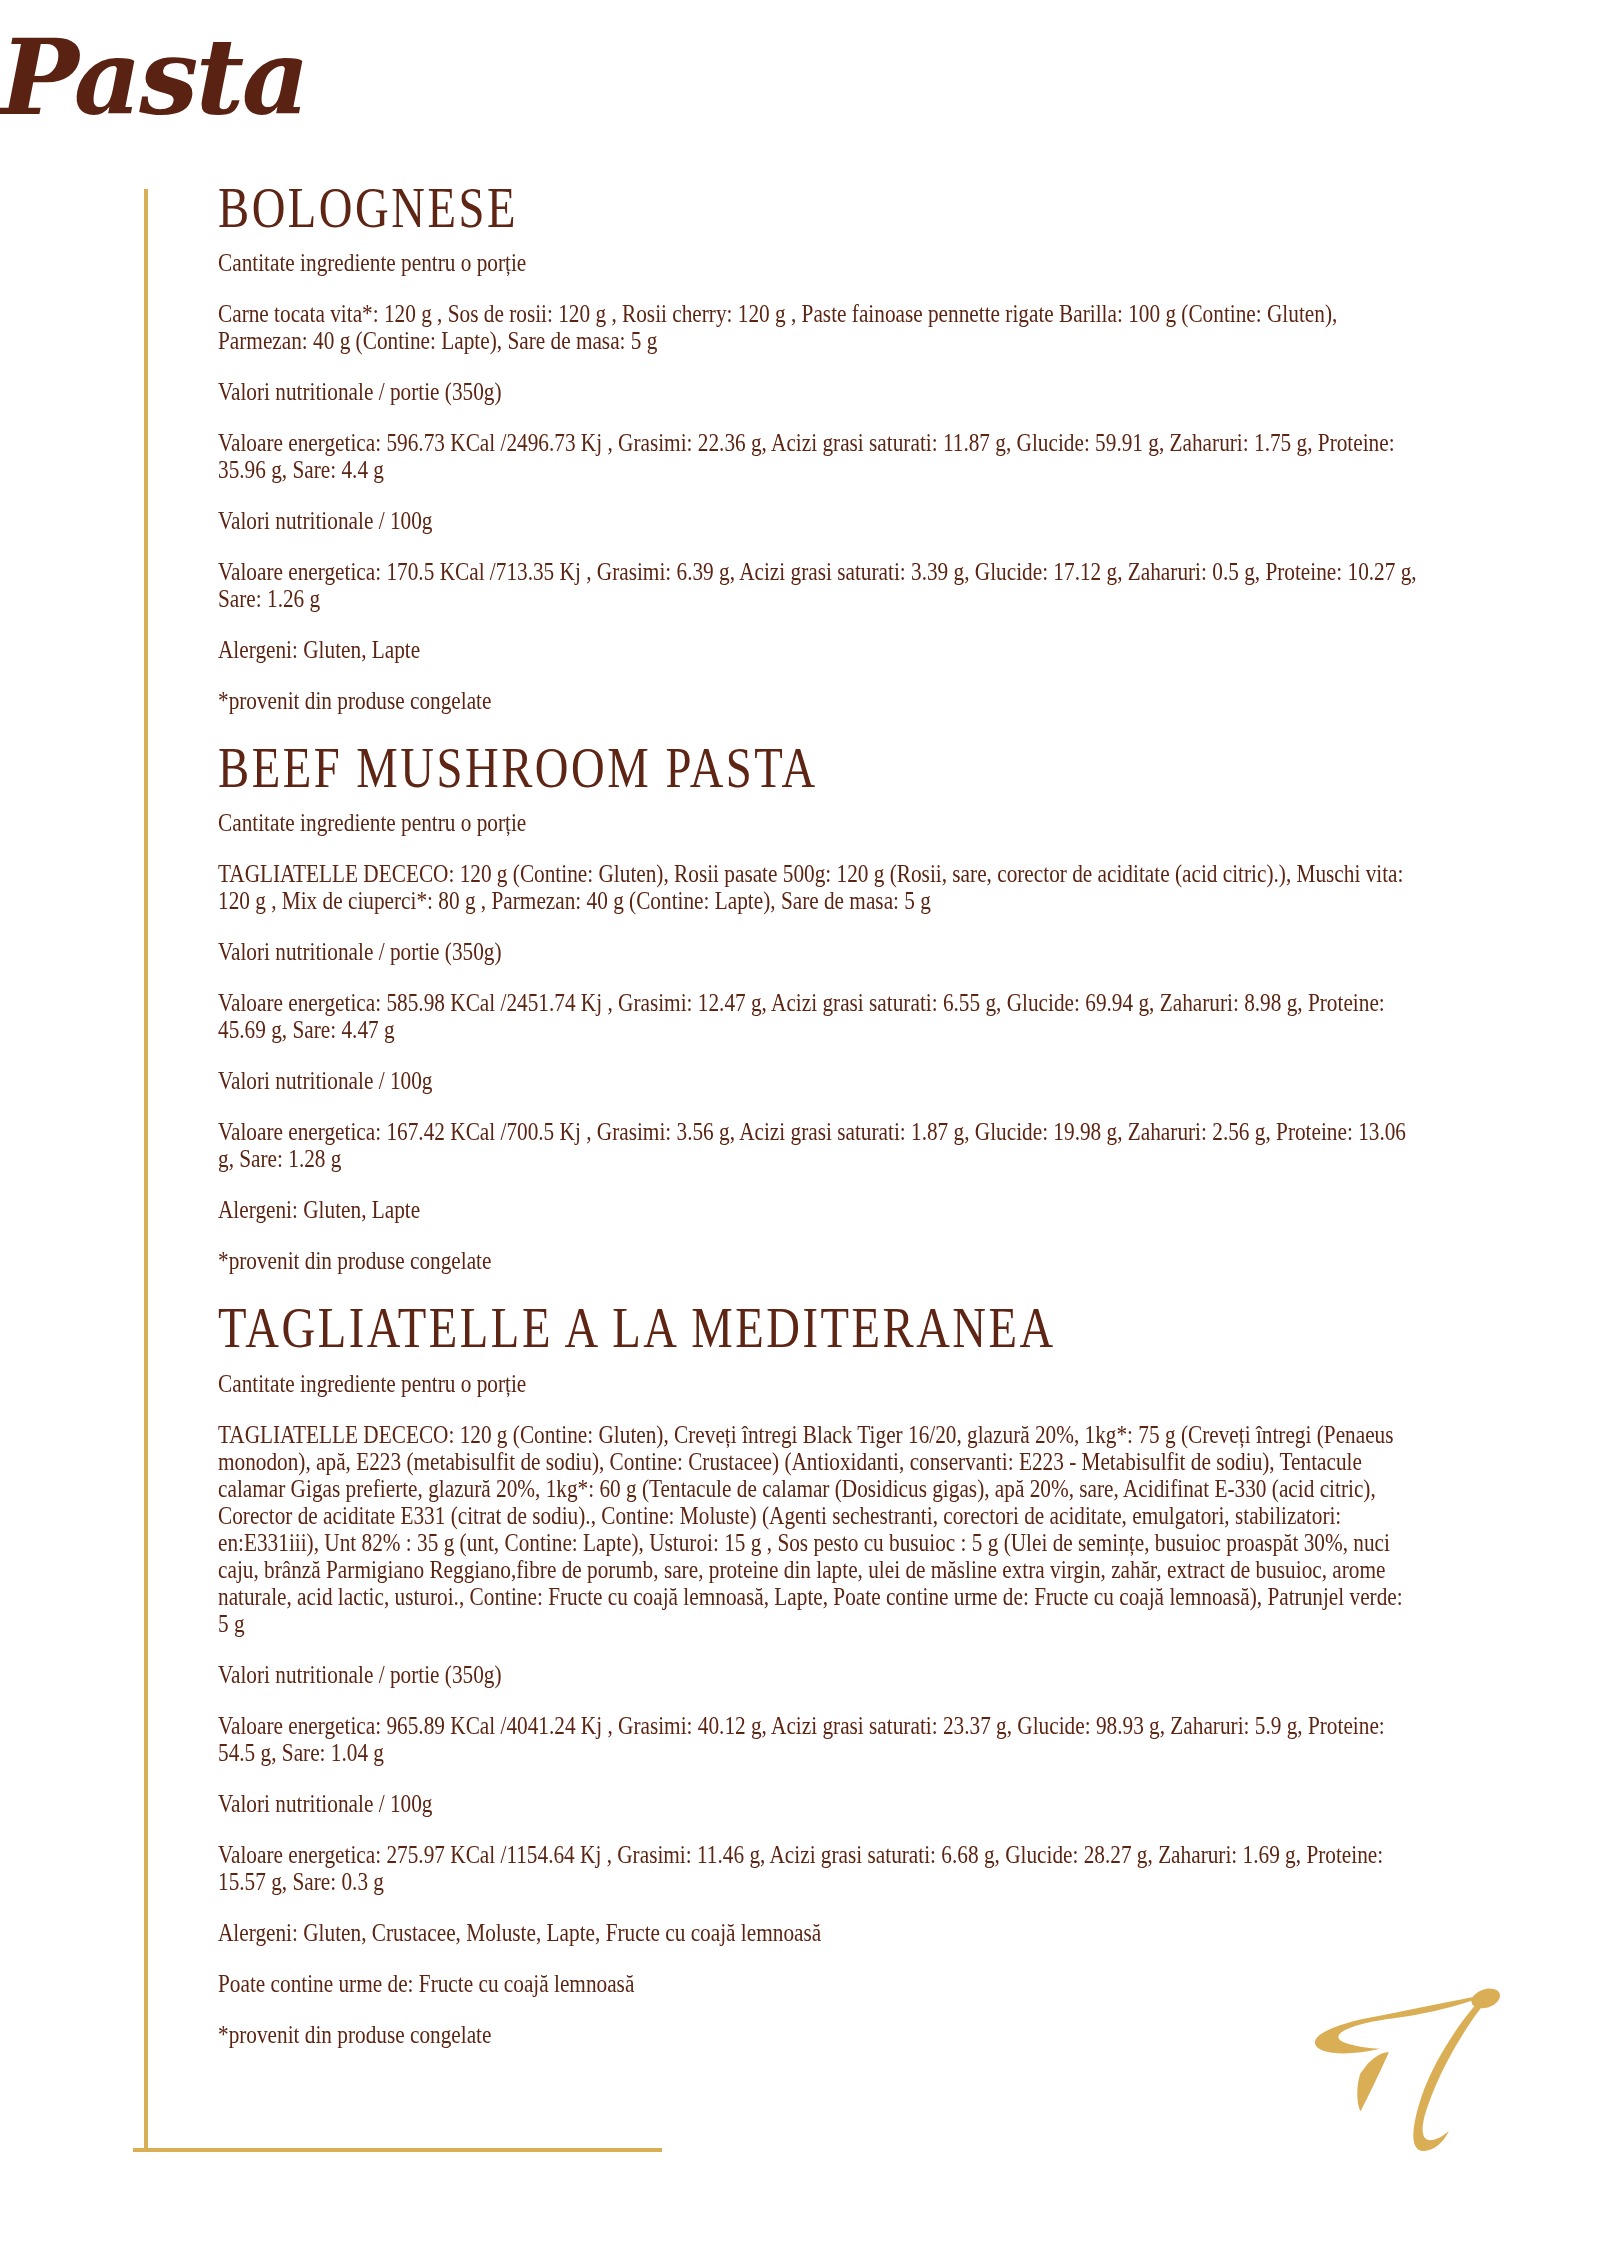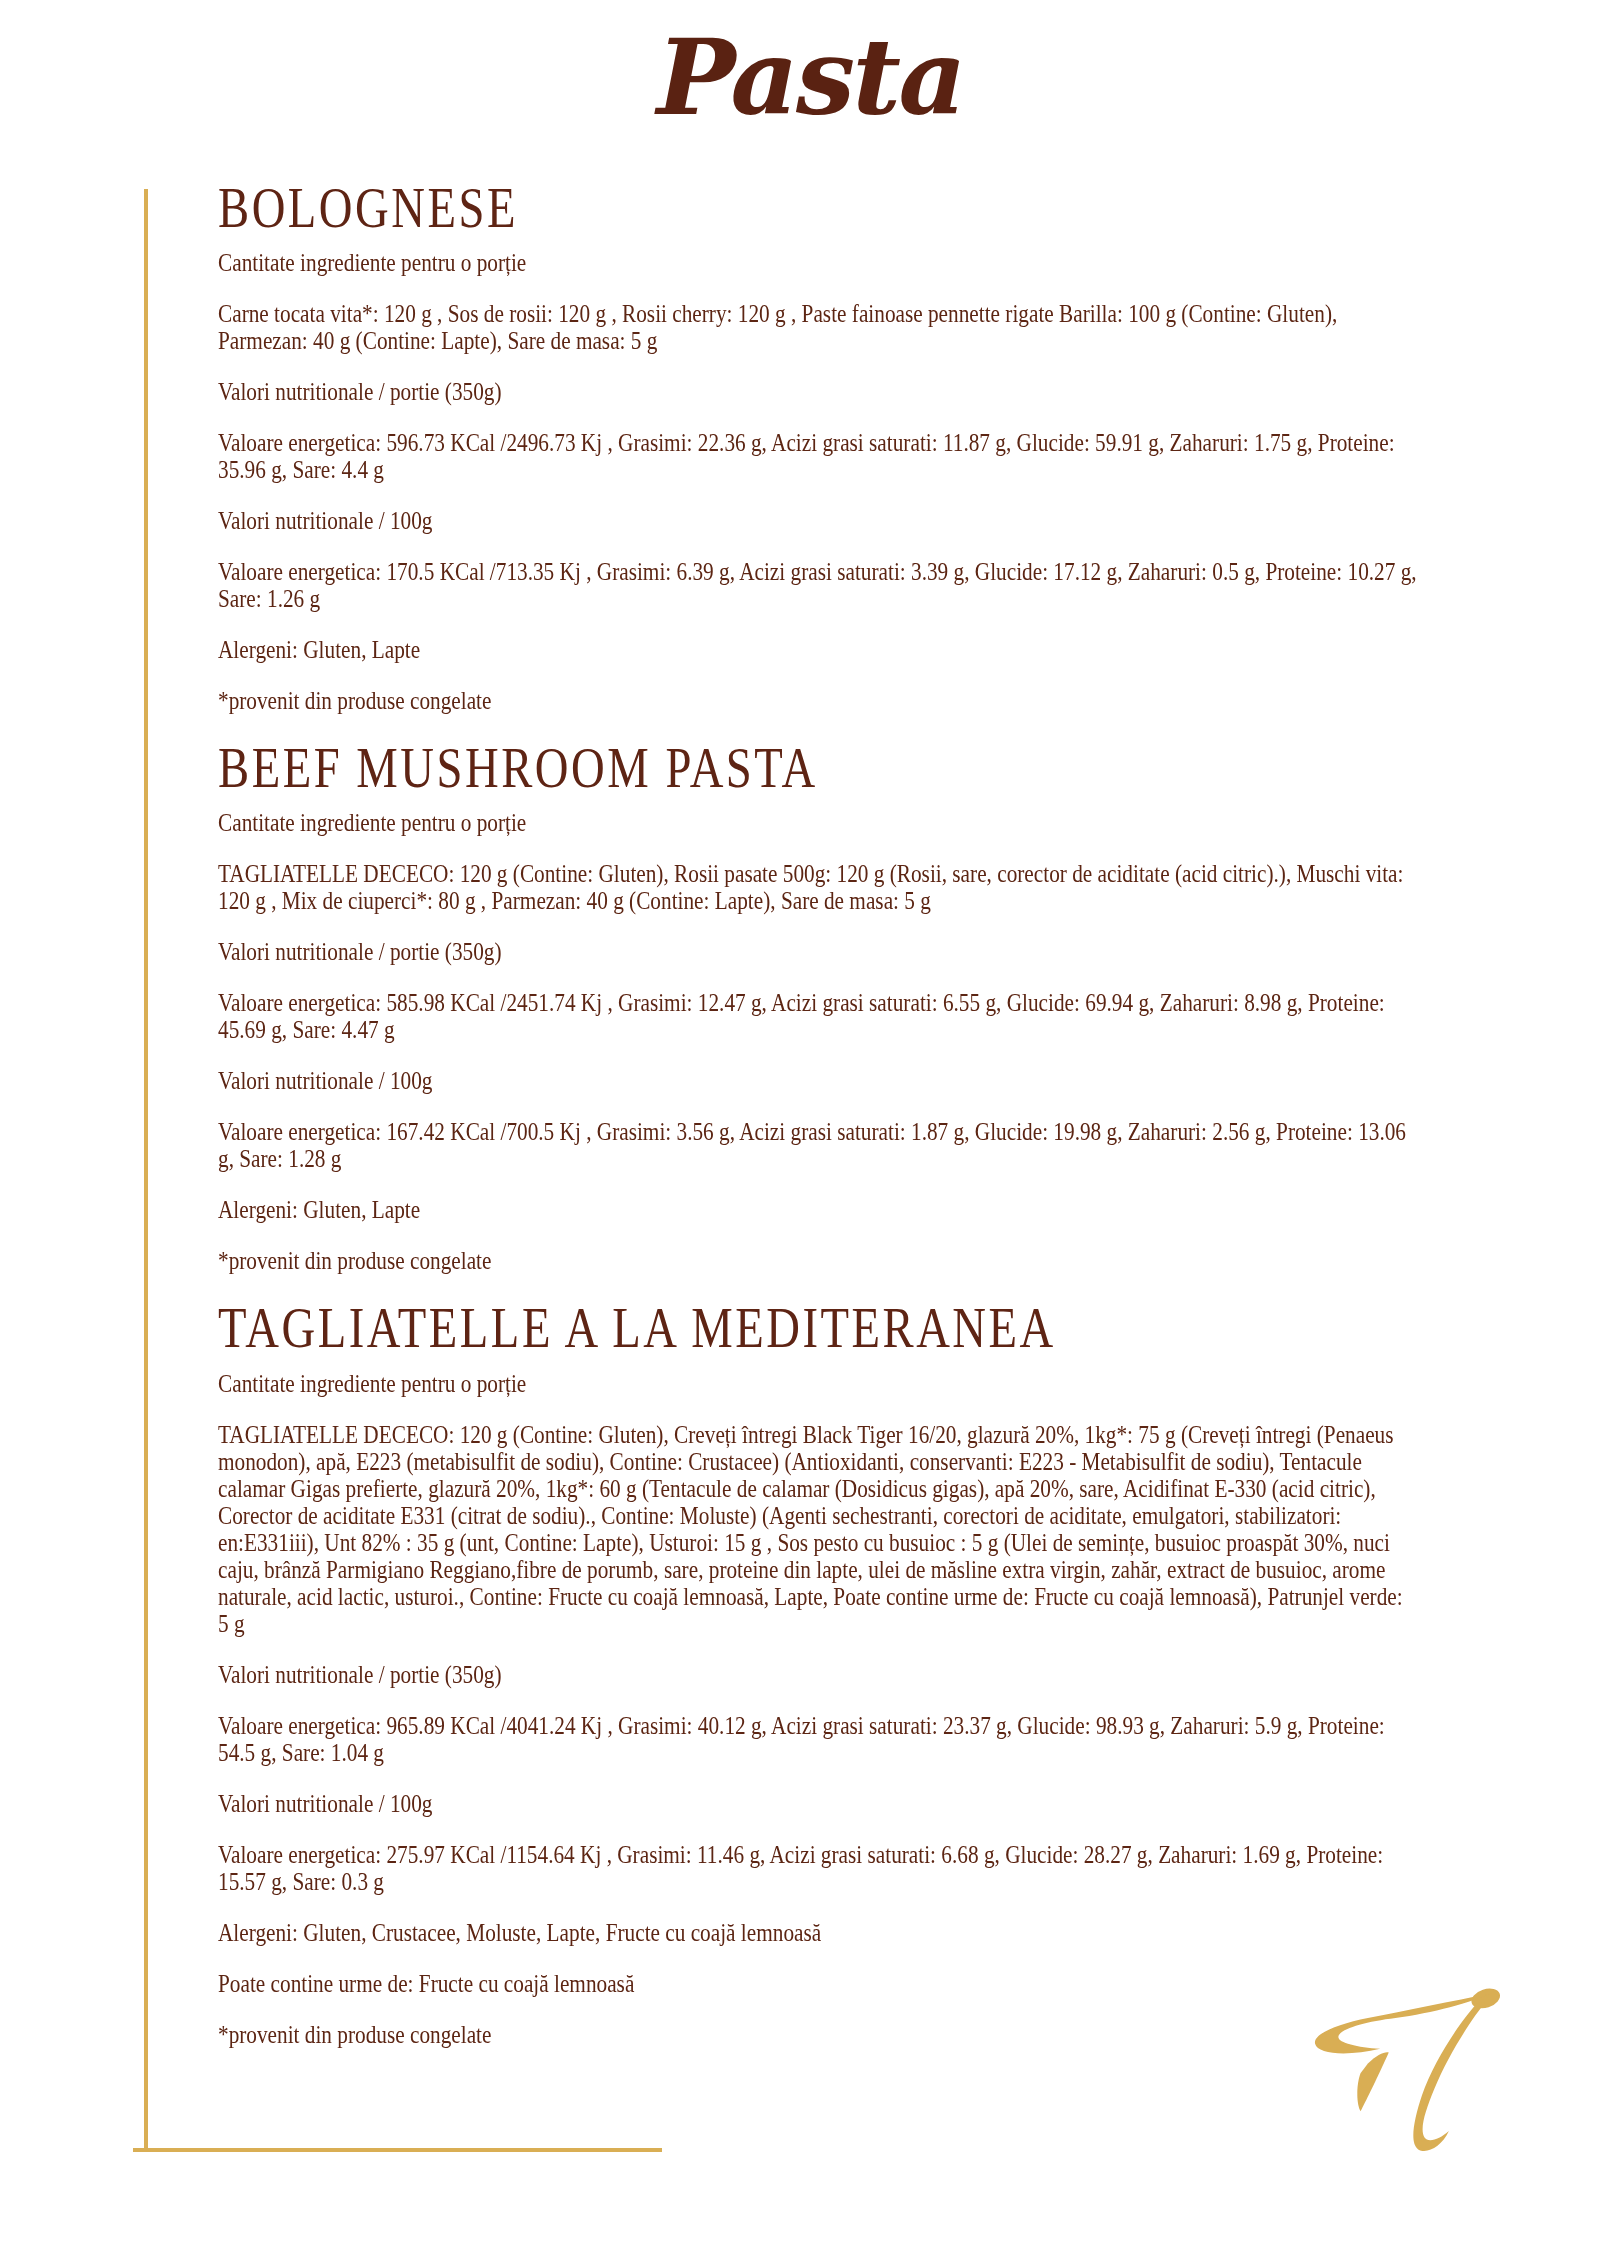--- a/index.html
+++ b/index.html
@@ -17,21 +17,20 @@
     position:absolute;left:144px;top:189px;width:3.7px;height:1959px;
     background:#d9ae54;
   }
   .hline{
     position:absolute;left:133px;top:2148px;width:529px;height:3.7px;
     background:#d9ae54;
   }
   
   .page-title{
     position:absolute;top:25px;left:0;width:100%;
-    text-align:center;
     font-family:"DejaVu Serif", serif;
     font-style:italic;font-weight:700;
     font-size:105px;line-height:1;
     color:#5a2212;
     letter-spacing:-2.5px;
   }
   
   .content{
     position:absolute;left:218px;top:178px;width:1466px;
     transform:scaleX(0.818);

